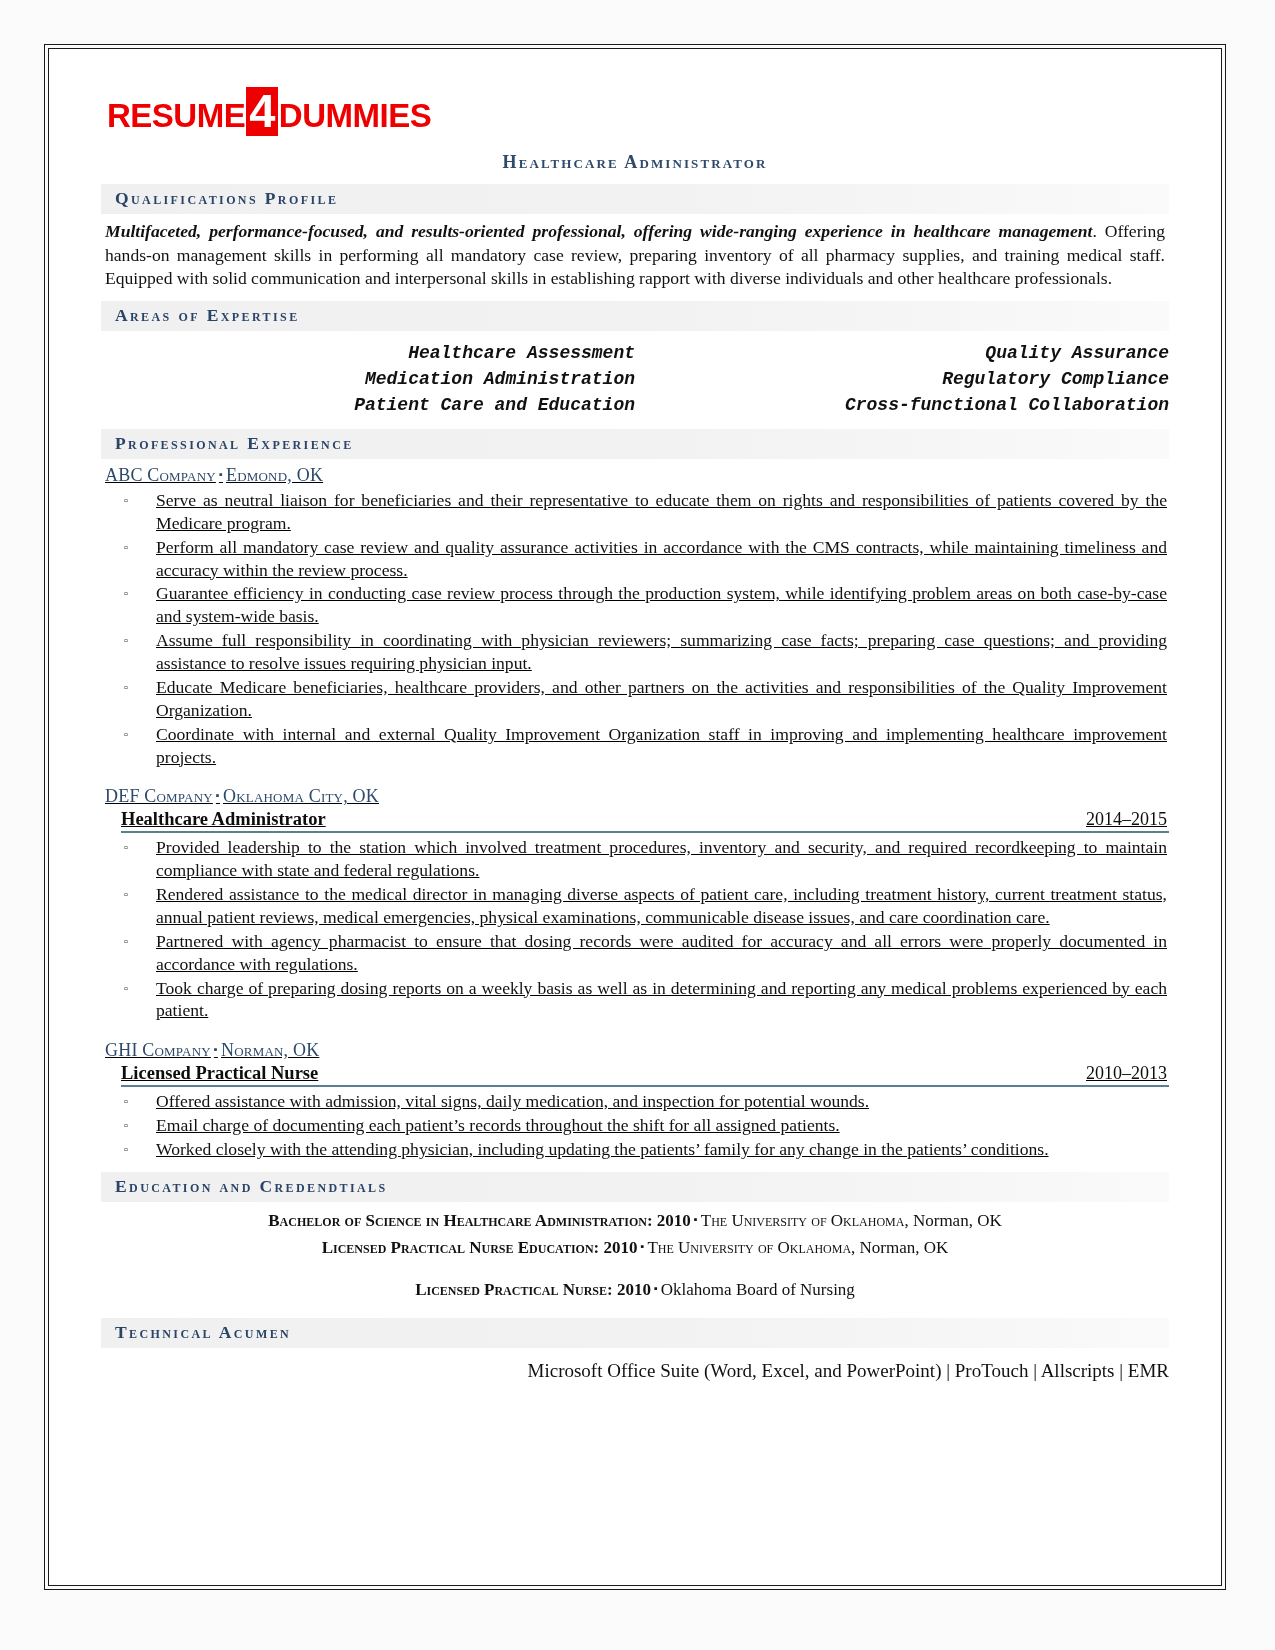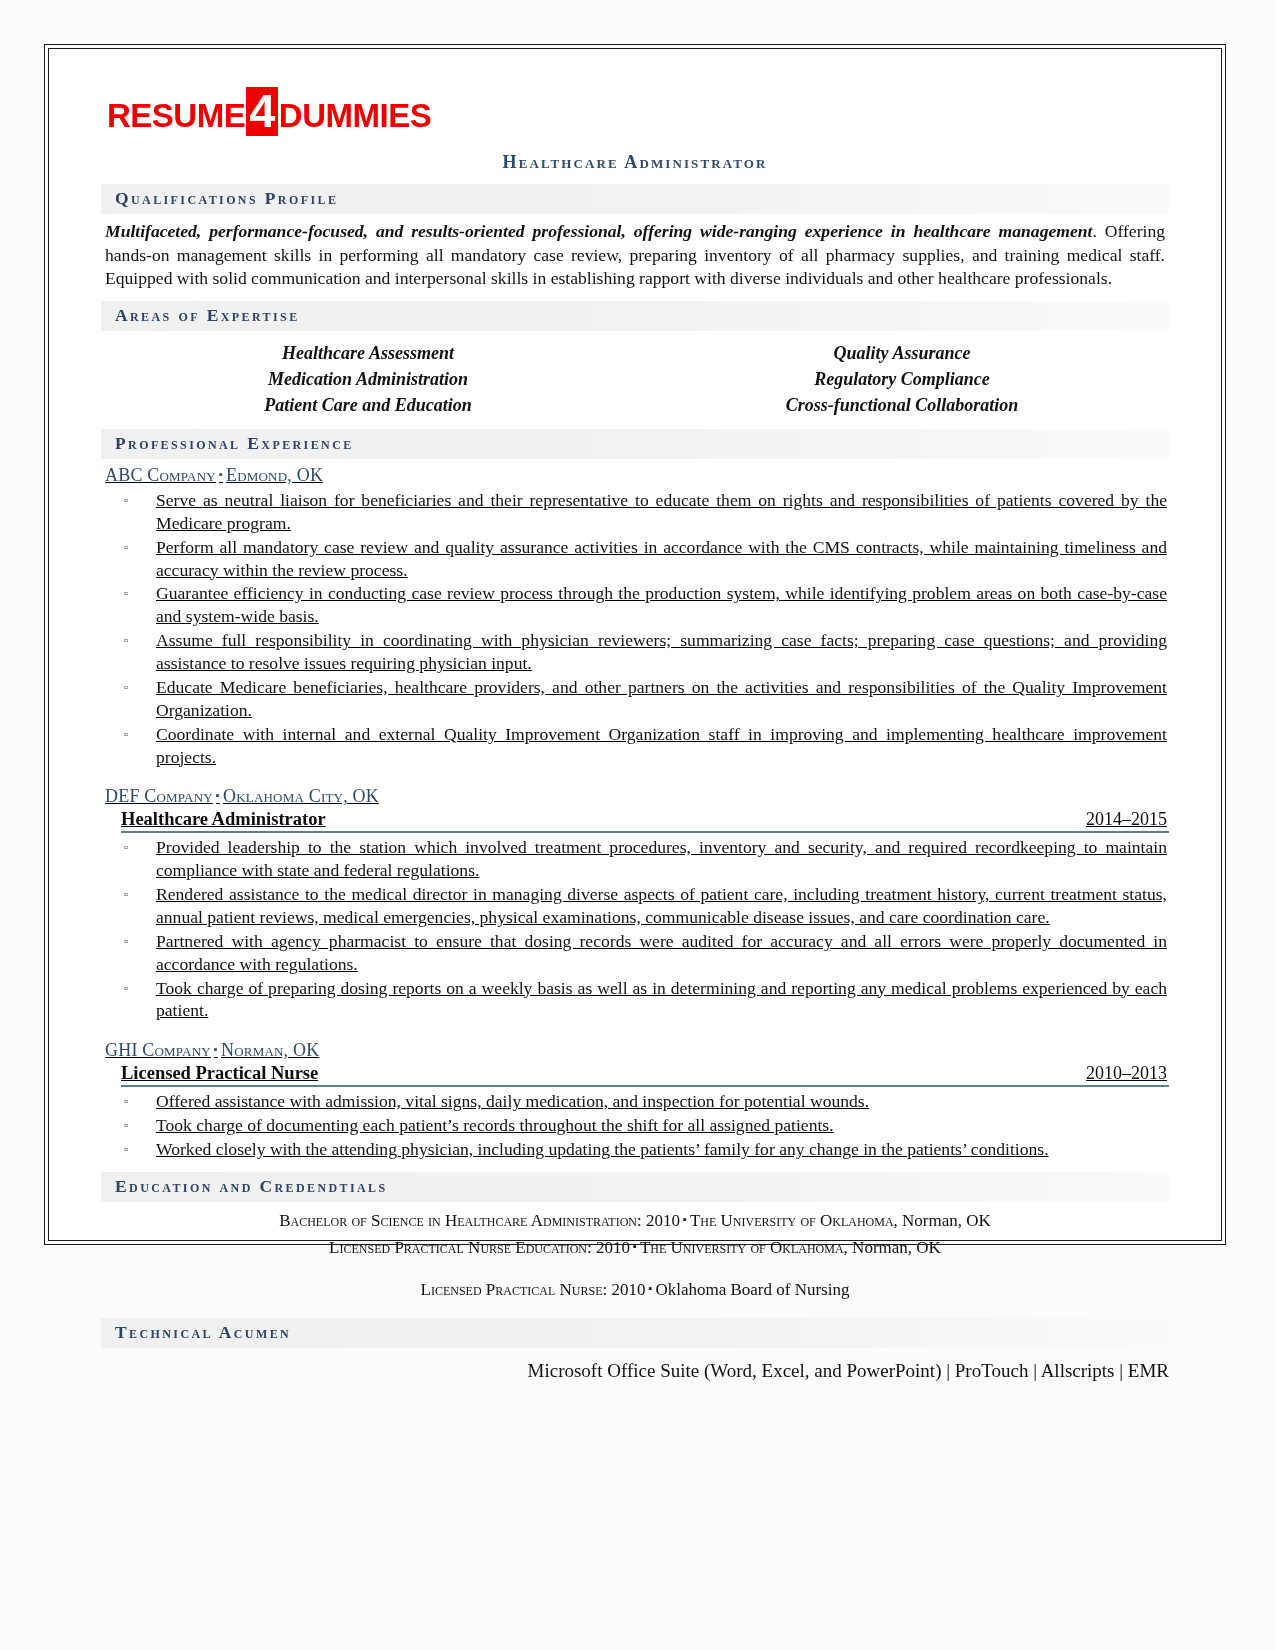--- a/index.html
+++ b/index.html
@@ -12,21 +12,21 @@
     height: 1650px;
     font-family: "Liberation Serif", serif;
     -webkit-font-smoothing: antialiased;
   }
 
   .page {
     position: absolute;
     left: 48px;
     top: 48px;
     width: 1174px;
-    height: 1193px;
+    height: 1538px;
     background: #ffffff;
     border: 1px solid #1a1a1a;
     box-sizing: border-box;
     outline: 1px solid #1a1a1a;
     outline-offset: 3px;
   }
 
   .inner {
     padding: 30px 52px 0 52px;
   }
@@ -99,21 +99,22 @@
   }
   .profile .lead { font-weight: bold; font-style: italic; }
 
   
   .expertise {
     display: flex;
     margin: 10px 0 4px 0;
   }
   .expertise .col {
     flex: 1;
-    text-align: center;
+    text-align: right;
+    font-family: Liberation Mono, monospace;
   }
   .expertise .item {
     font-weight: bold;
     font-style: italic;
     font-size: 18px;
     line-height: 1.42;
     color: #111;
   }
 
   
@@ -178,21 +179,21 @@
 
   
   .edu-line {
     text-align: center;
     font-size: 17px;
     font-variant: small-caps;
     color: #111;
     margin-top: 2px;
     line-height: 1.5;
   }
-  .edu-line .deg { font-weight: normal; }
+  .edu-line .deg { font-weight: bold; }
   .edu-line .plain { font-variant: normal; }
   .edu-line .sq { font-size: 11px; vertical-align: 3px; padding: 0 3px; }
   .edu-gap { height: 14px; }
 
   
   .tech-line {
     text-align: right;
     font-size: 19px;
     color: #111;
     margin-top: 12px;
@@ -255,21 +256,21 @@
     </div>
 
     <div class="job">
       <div class="company"><span>GHI Company</span><span class="sq">▪</span><span>Norman, OK</span></div>
       <div class="title-row">
         <span class="job-title">Licensed Practical Nurse</span>
         <span class="job-dates">2010–2013</span>
       </div>
       <ul class="bullets">
         <li><span class="mark">▫</span><span>Offered assistance with admission, vital signs, daily medication, and inspection for potential wounds.</span></li>
-        <li><span class="mark">▫</span><span>Took charge of documenting each patient’s records throughout the shift for all assigned patients.</span></li>
+        <li><span class="mark">▫</span><span>Email charge of documenting each patient’s records throughout the shift for all assigned patients.</span></li>
         <li><span class="mark">▫</span><span>Worked closely with the attending physician, including updating the patients’ family for any change in the patients’ conditions.</span></li>
       </ul>
     </div>
 
     <div class="sec-head">Education and Credendtials</div>
 
     <div class="edu-line"><span class="deg">Bachelor of Science in Healthcare Administration:</span>
       <span class="deg plain">2010</span><span class="sq">▪</span><span>The University of Oklahoma,</span>
       <span class="plain">Norman, OK</span></div>
 

